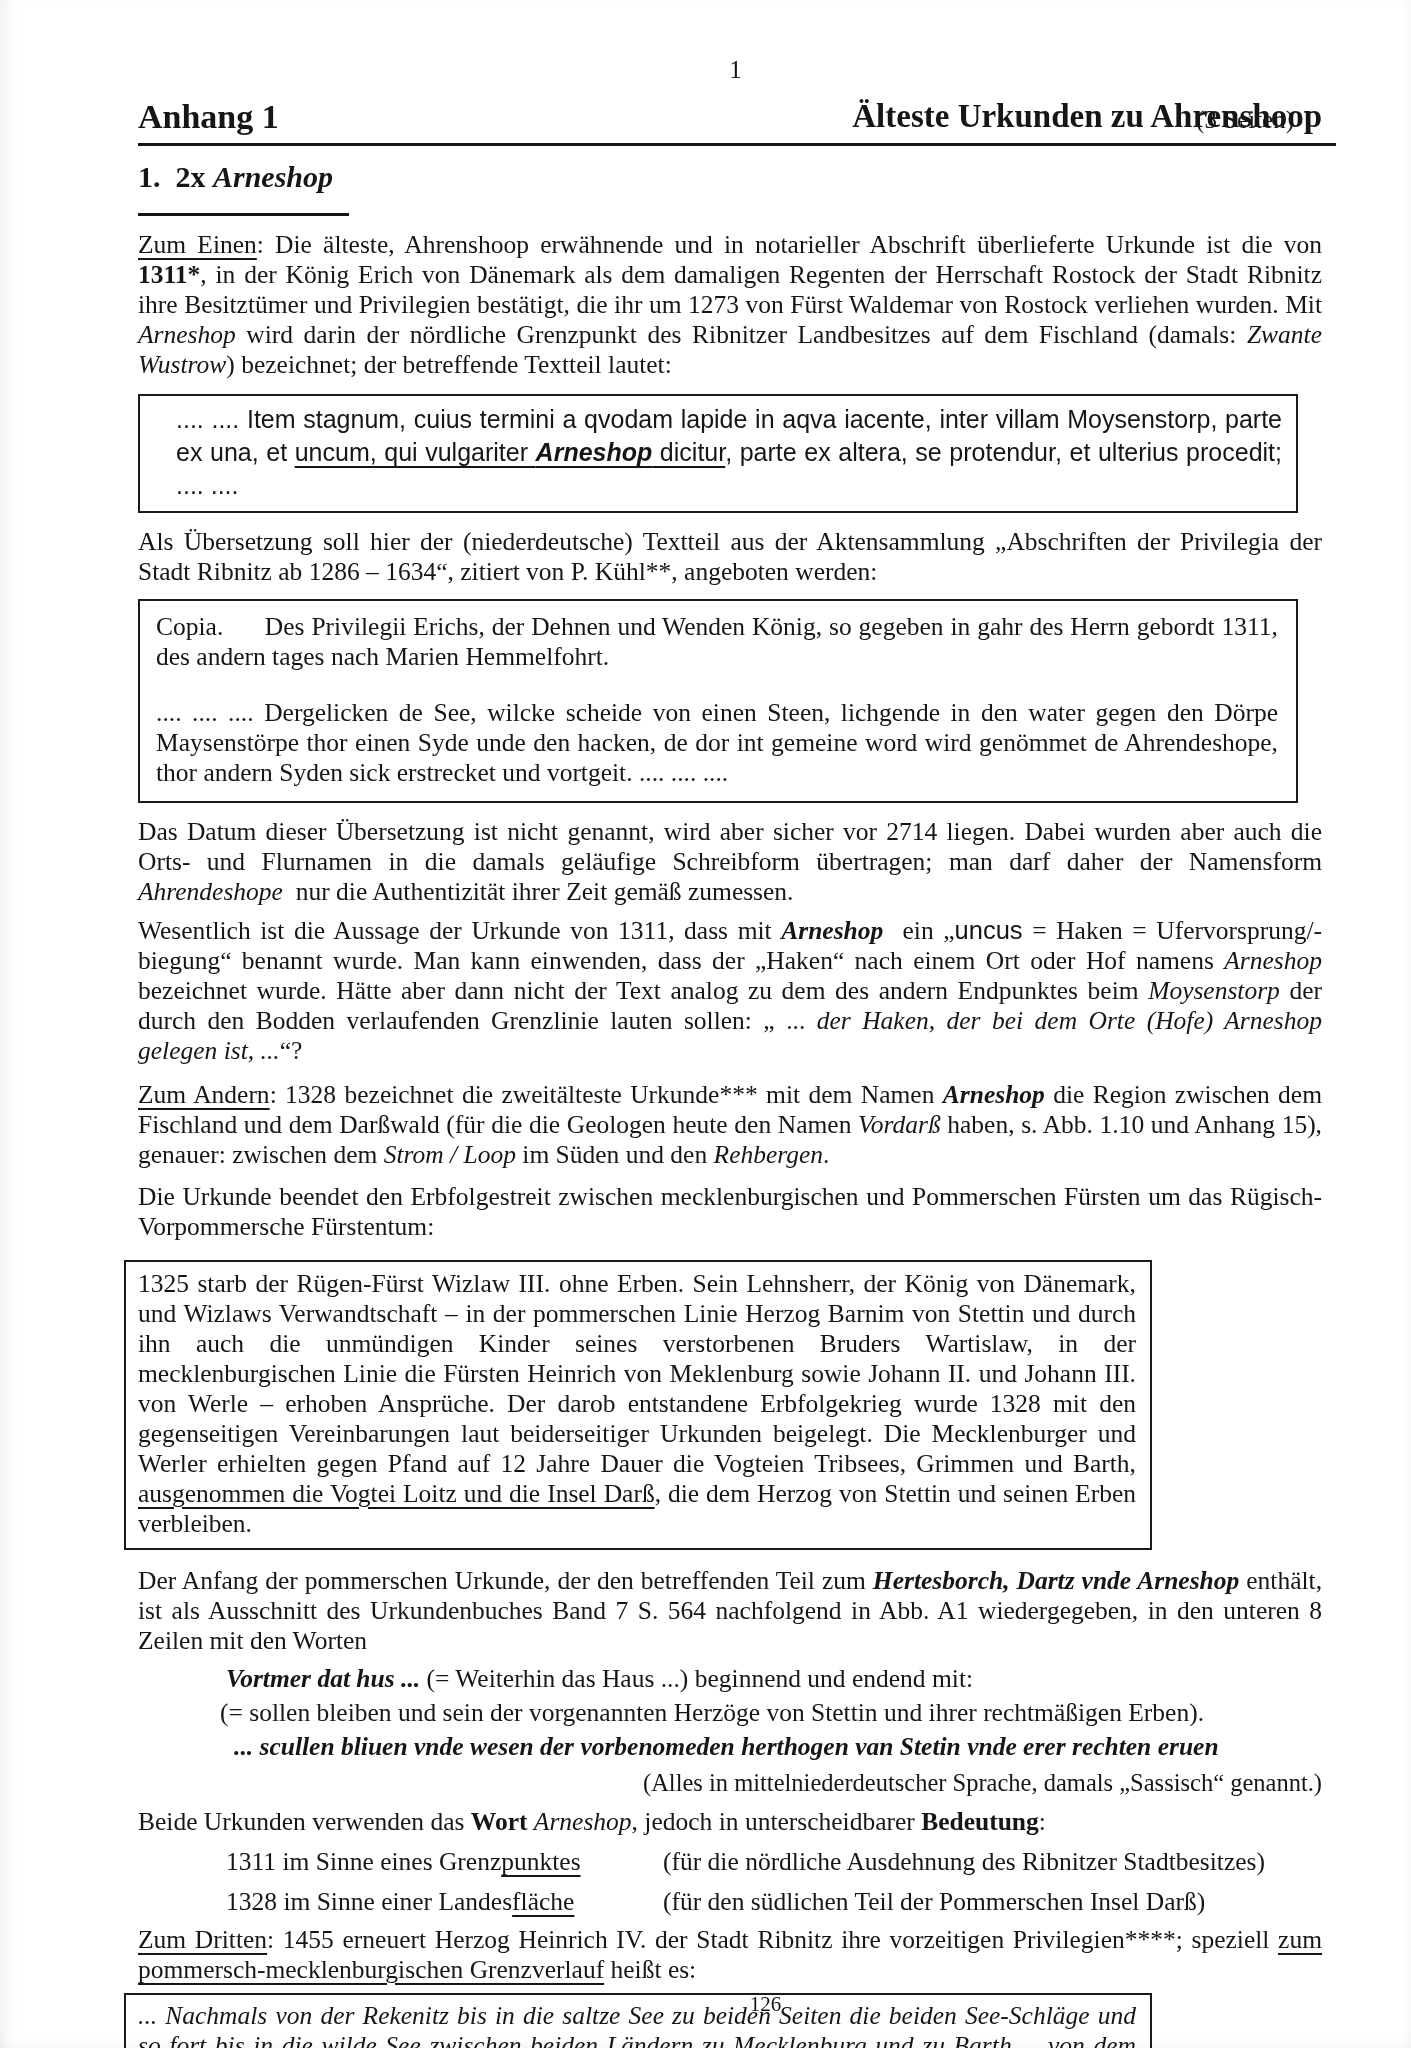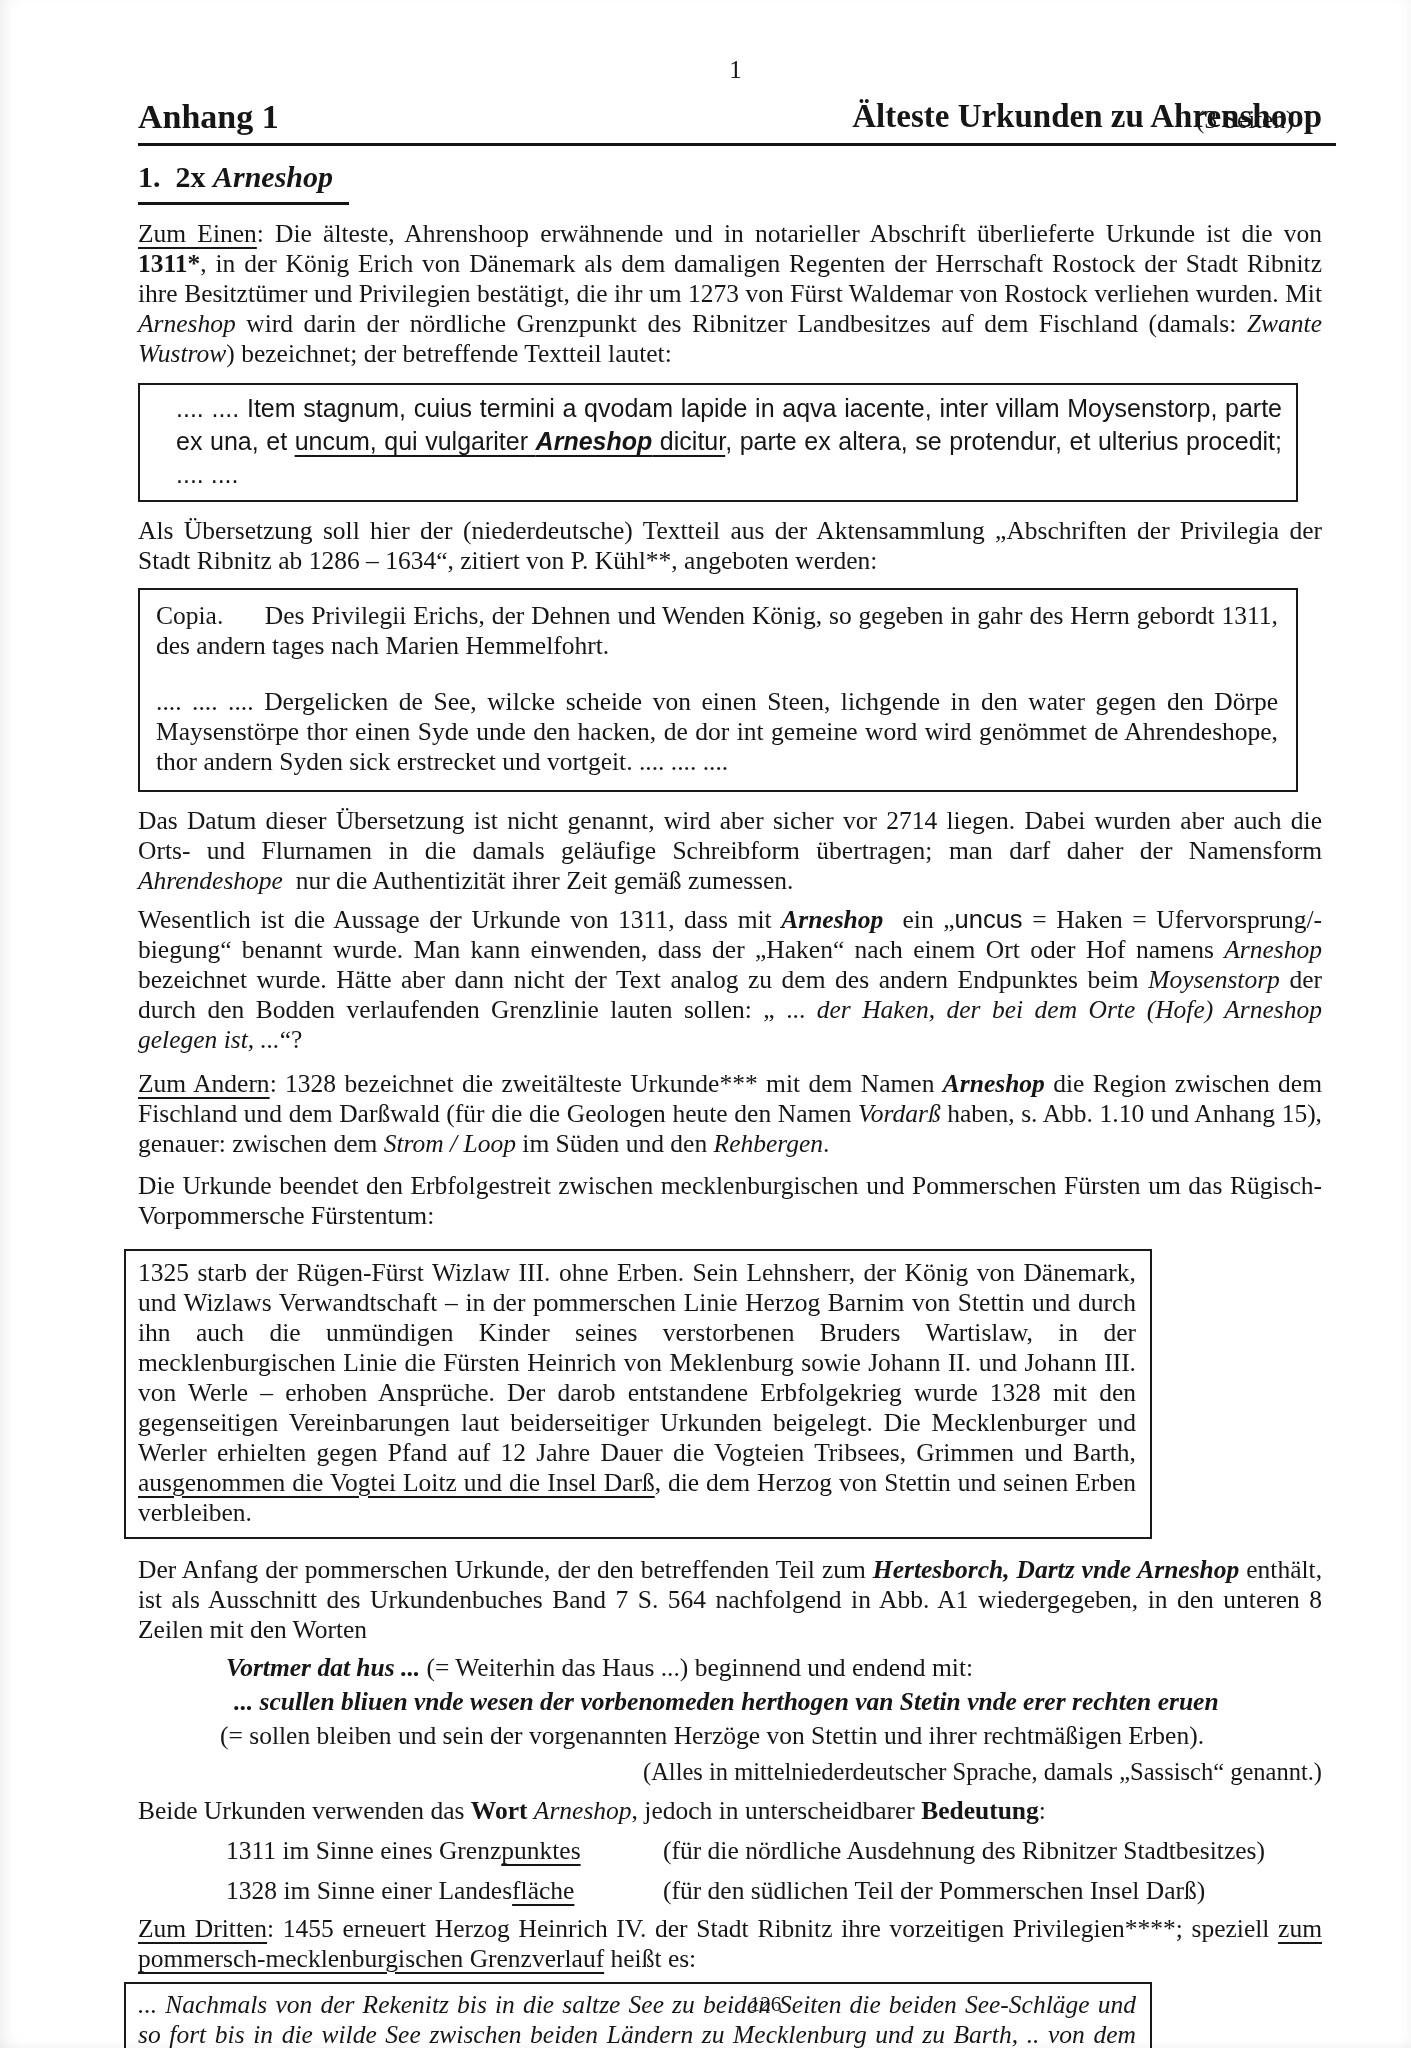--- a/index.html
+++ b/index.html
@@ -38,21 +38,21 @@
   .rule { height: 3px; background: #151515; width: 1198px; margin-top: 3px; }
 
   .section-heading {
     margin: 14px 0 0 0;
     font-size: 30px; font-weight: bold;
     display: block;
   }
   .section-heading .inner {
     display: inline-block;
     border-bottom: 3px solid #151515;
-    padding: 0 16px 8px 0;
+    padding: 0 16px 19px 0;
   }
 
   p.body {
     margin: 14px 0 0 0;
     font-size: 25.5px; line-height: 30px;
     text-align: justify;
   }
   p.tight { margin-top: 8px; }
 
   .box {
@@ -146,22 +146,22 @@
 
     <p class="body"><span class="run u">Zum Andern</span><span class="run">: 1328 bezeichnet die zweitälteste Urkunde*** mit dem Namen </span><span class="run b i">Arneshop</span><span class="run"> die Region zwischen dem Fischland und dem Darßwald (für die die Geologen heute den Namen </span><span class="run i">Vordarß</span><span class="run"> haben, s. Abb. 1.10 und Anhang 15), genauer: zwischen dem </span><span class="run i">Strom / Loop</span><span class="run"> im Süden und den </span><span class="run i">Rehbergen</span><span class="run">.</span></p>
 
     <p class="body" style="margin-top:12px;"><span class="run">Die Urkunde beendet den Erbfolgestreit zwischen mecklenburgischen und Pommerschen Fürsten um das Rügisch-Vorpommersche Fürstentum:</span></p>
 
     <div class="box wide" style="margin-top:18px;"><span class="run">1325 starb der Rügen-Fürst Wizlaw III. ohne Erben. Sein Lehnsherr, der König von Dänemark, und Wizlaws Verwandtschaft – in der pommerschen Linie Herzog Barnim von Stettin und durch ihn auch die unmündigen Kinder seines verstorbenen Bruders Wartislaw, in der mecklenburgischen Linie die Fürsten Heinrich von Meklenburg sowie Johann II. und Johann III. von Werle – erhoben Ansprüche. Der darob entstandene Erbfolgekrieg wurde 1328 mit den gegenseitigen Vereinbarungen laut beiderseitiger Urkunden beigelegt. Die Mecklenburger und Werler erhielten gegen Pfand auf 12 Jahre Dauer die Vogteien Tribsees, Grimmen und Barth, </span><span class="run u">ausgenommen die Vogtei Loitz und die Insel Darß</span><span class="run">, die dem Herzog von Stettin und seinen Erben verbleiben.</span></div>
 
     <p class="body" style="margin-top:16px;"><span class="run">Der Anfang der pommerschen Urkunde, der den betreffenden Teil zum </span><span class="run b i">Hertesborch, Dartz vnde Arneshop</span><span class="run"> enthält, ist als Ausschnitt des Urkundenbuches Band 7 S. 564 nachfolgend in Abb. A1 wiedergegeben, in den unteren 8 Zeilen mit den Worten</span></p>
 
     <div class="indent-line"><span class="run b i">Vortmer dat hus ...</span><span class="run"> (= Weiterhin das Haus ...) beginnend und endend mit:</span></div>
+    <div class="indent-line l3"><span class="run">(= sollen bleiben und sein der vorgenannten Herzöge von Stettin und ihrer rechtmäßigen Erben).</span></div>
     <div class="indent-line l2"><span class="run b i">... scullen bliuen vnde wesen der vorbenomeden herthogen van Stetin vnde erer rechten eruen</span></div>
-    <div class="indent-line l3"><span class="run">(= sollen bleiben und sein der vorgenannten Herzöge von Stettin und ihrer rechtmäßigen Erben).</span></div>
     <div class="right-line"><span class="run">(Alles in mittelniederdeutscher Sprache, damals „Sassisch“ genannt.)</span></div>
 
     <p class="body" style="margin-top:10px;"><span class="run">Beide Urkunden verwenden das </span><span class="run b">Wort </span><span class="run i">Arneshop</span><span class="run">, jedoch in unterscheidbarer </span><span class="run b">Bedeutung</span><span class="run">:</span></p>
 
     <div class="defrow">
       <span class="defleft"><span class="run">1311 im Sinne eines Grenz</span><span class="run u">punktes</span></span>
       <span class="defright">(für die nördliche Ausdehnung des Ribnitzer Stadtbesitzes)</span>
     </div>
     <div class="defrow">
       <span class="defleft"><span class="run">1328 im Sinne einer Landes</span><span class="run u">fläche</span></span>

